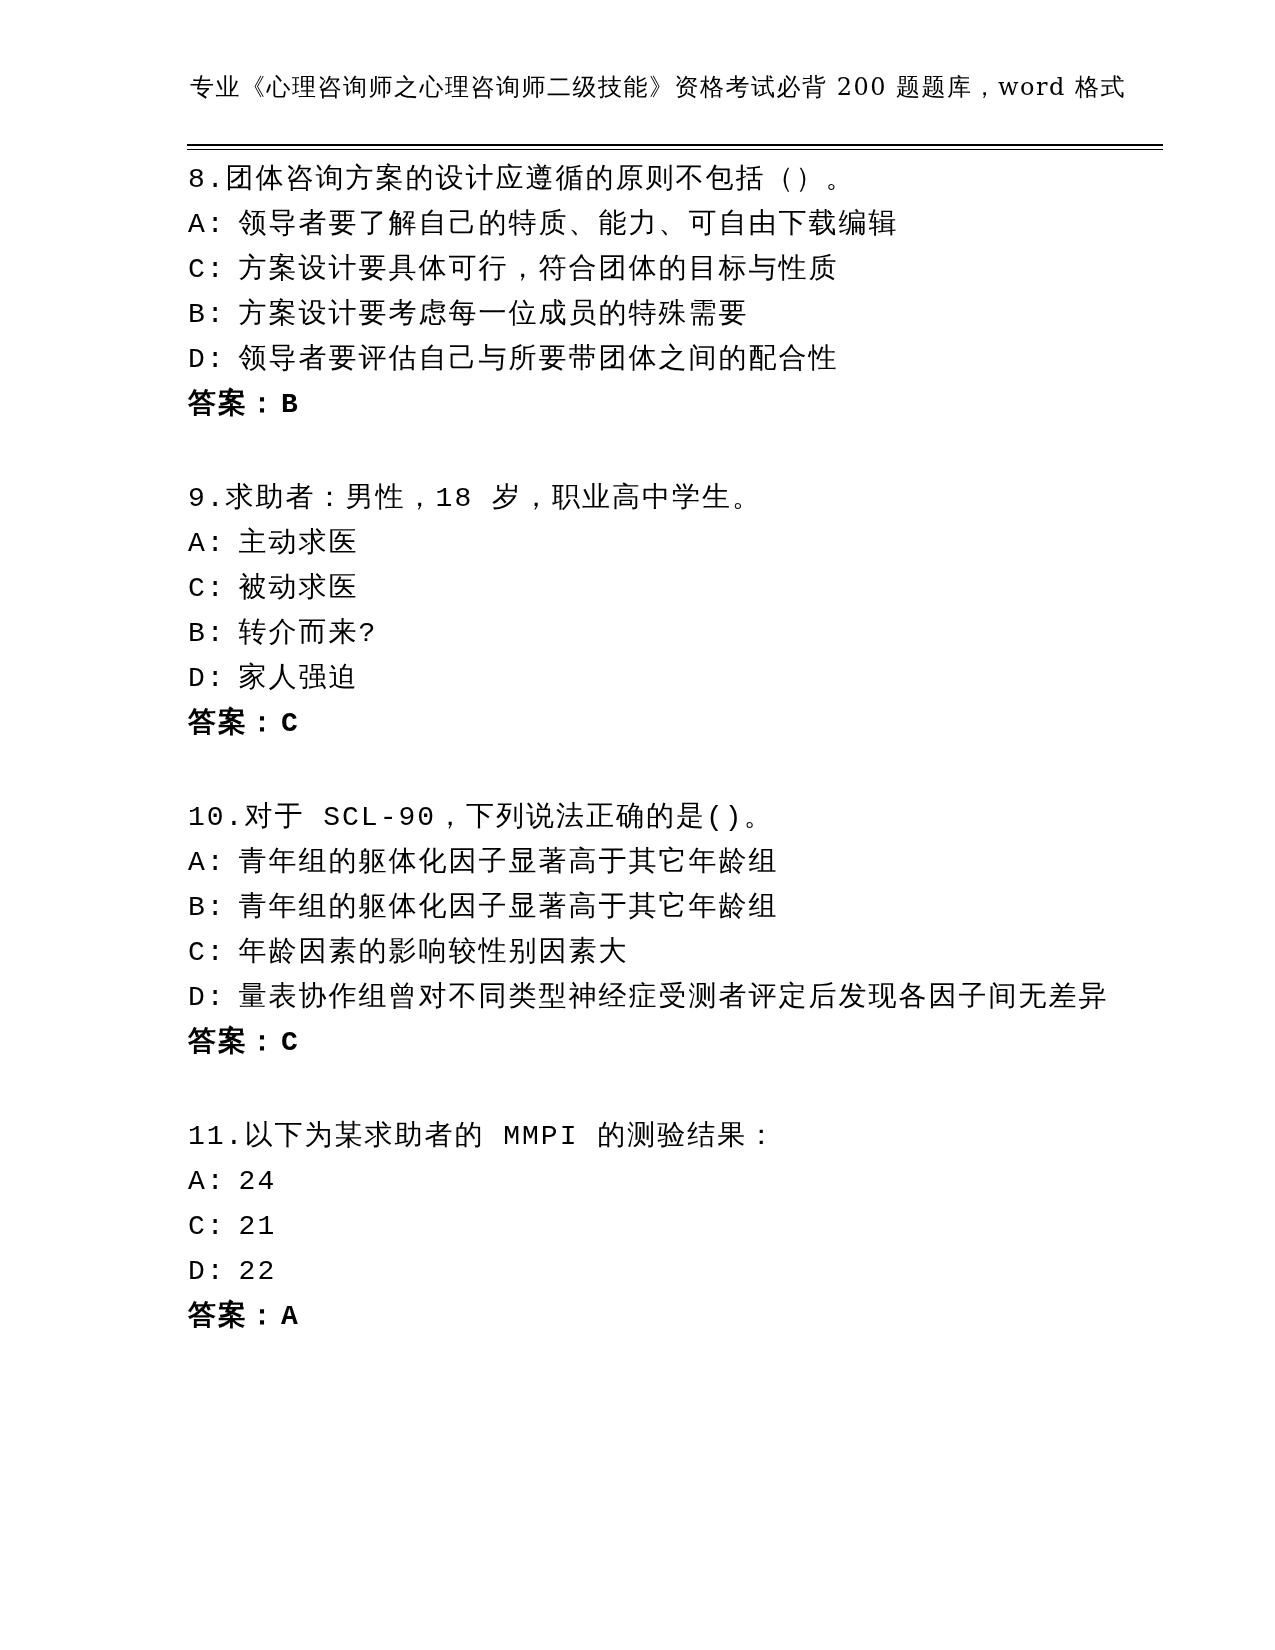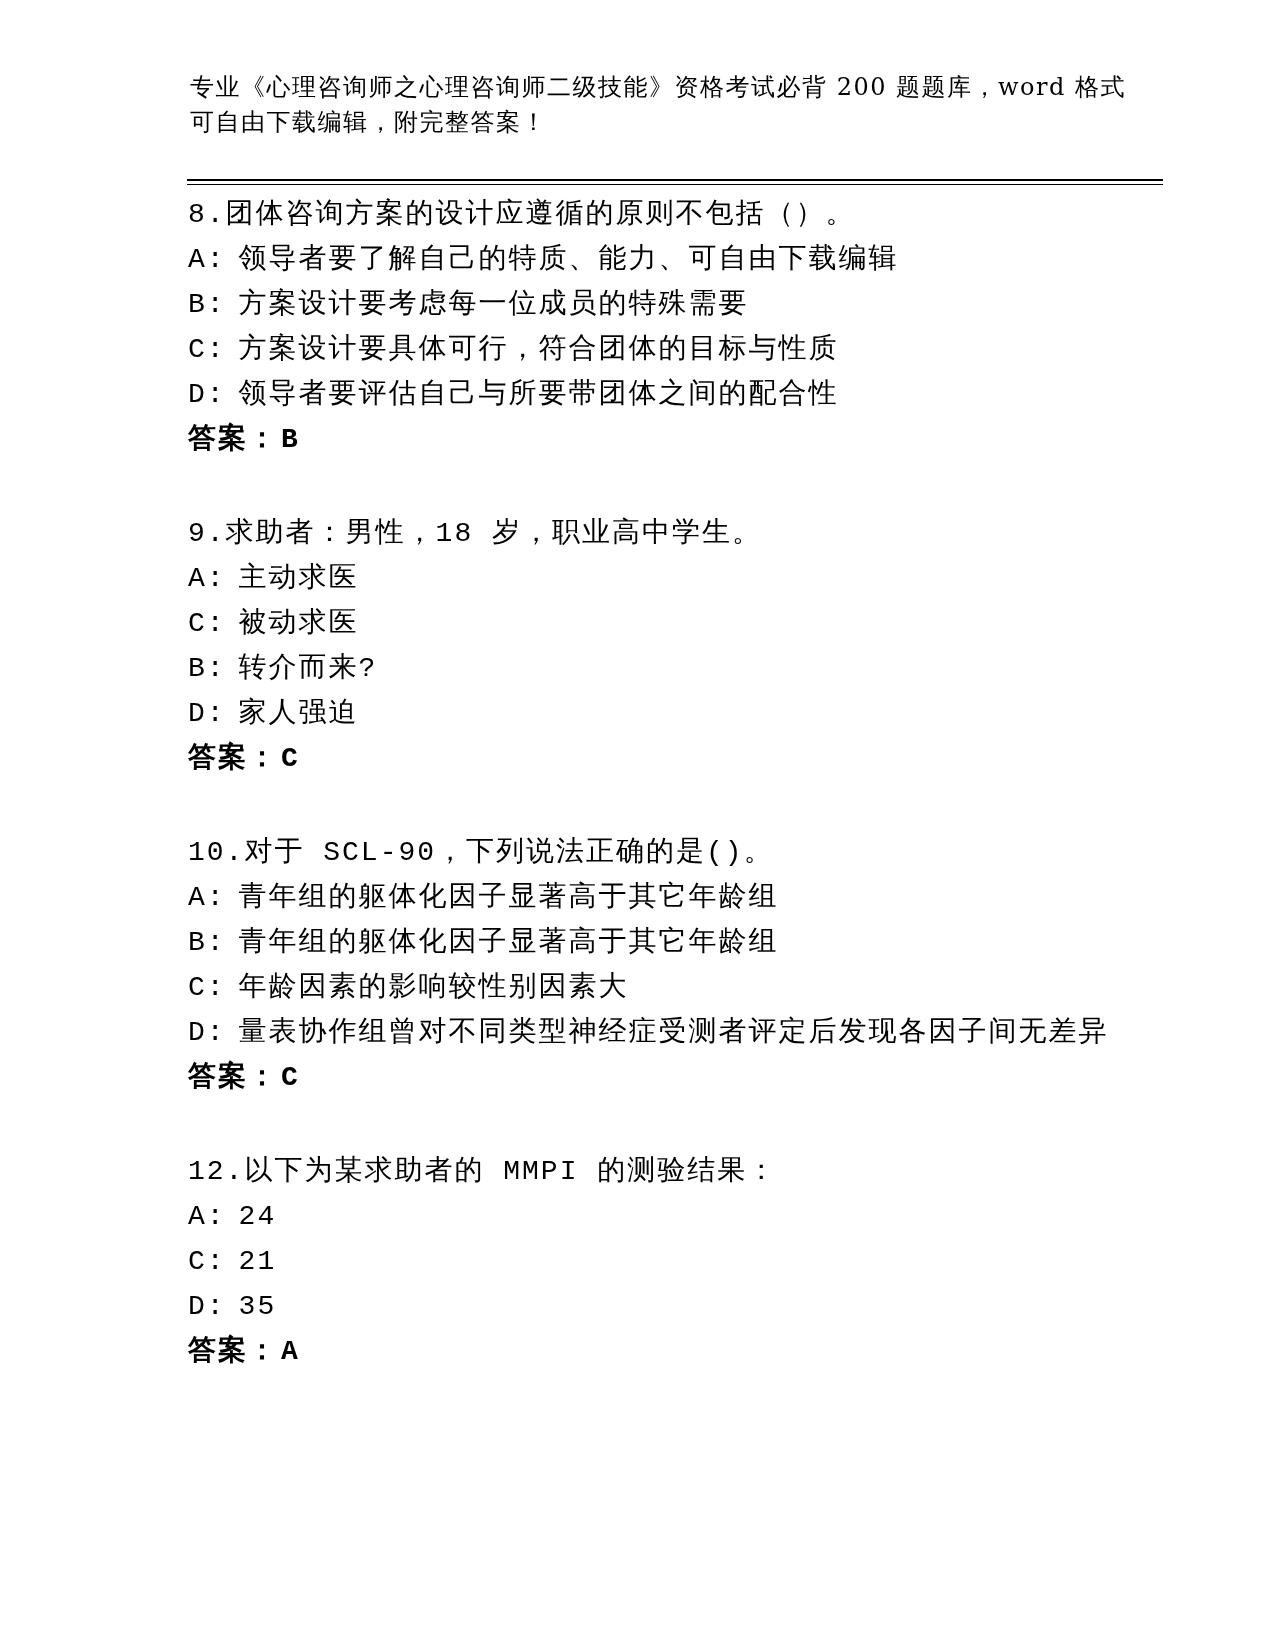--- a/index.html
+++ b/index.html
@@ -63,32 +63,31 @@
     margin-left: 3px;
   }
 </style>
 </head>
 <body>
 
 <div class="page">
 
   <div class="doc-header">
     <p>专业《心理咨询师之心理咨询师二级技能》资格考试必背 200 题题库，word 格式</p>
-    <p>可自由下载编辑，附完整答案！</p>
   </div>
 
   <div class="header-rule"></div>
 
   <main class="content">
 
     <section class="question">
       <p class="q-title"><span>8.</span><span>团体咨询方案的设计应遵循的原则不包括（）。</span></p>
       <p class="option"><span class="opt-label">A:</span><span class="opt-text">领导者要了解自己的特质、能力、可自由下载编辑</span></p>
+      <p class="option"><span class="opt-label">C:</span><span class="opt-text">方案设计要具体可行，符合团体的目标与性质</span></p>
       <p class="option"><span class="opt-label">B:</span><span class="opt-text">方案设计要考虑每一位成员的特殊需要</span></p>
-      <p class="option"><span class="opt-label">C:</span><span class="opt-text">方案设计要具体可行，符合团体的目标与性质</span></p>
       <p class="option"><span class="opt-label">D:</span><span class="opt-text">领导者要评估自己与所要带团体之间的配合性</span></p>
       <p class="answer"><span>答案：</span><span class="answer-value">B</span></p>
     </section>
 
     <section class="question">
       <p class="q-title"><span>9.</span><span>求助者：男性，18 岁，职业高中学生。</span></p>
       <p class="option"><span class="opt-label">A:</span><span class="opt-text">主动求医</span></p>
       <p class="option"><span class="opt-label">C:</span><span class="opt-text">被动求医</span></p>
       <p class="option"><span class="opt-label">B:</span><span class="opt-text">转介而来?</span></p>
       <p class="option"><span class="opt-label">D:</span><span class="opt-text">家人强迫</span></p>
@@ -98,21 +97,21 @@
     <section class="question">
       <p class="q-title"><span>10.</span><span>对于 SCL-90，下列说法正确的是()。</span></p>
       <p class="option"><span class="opt-label">A:</span><span class="opt-text">青年组的躯体化因子显著高于其它年龄组</span></p>
       <p class="option"><span class="opt-label">B:</span><span class="opt-text">青年组的躯体化因子显著高于其它年龄组</span></p>
       <p class="option"><span class="opt-label">C:</span><span class="opt-text">年龄因素的影响较性别因素大</span></p>
       <p class="option"><span class="opt-label">D:</span><span class="opt-text">量表协作组曾对不同类型神经症受测者评定后发现各因子间无差异</span></p>
       <p class="answer"><span>答案：</span><span class="answer-value">C</span></p>
     </section>
 
     <section class="question">
-      <p class="q-title"><span>12.</span><span>以下为某求助者的 MMPI 的测验结果：</span></p>
+      <p class="q-title"><span>11.</span><span>以下为某求助者的 MMPI 的测验结果：</span></p>
       <p class="option"><span class="opt-label">A:</span><span class="opt-text">24</span></p>
       <p class="option"><span class="opt-label">C:</span><span class="opt-text">21</span></p>
-      <p class="option"><span class="opt-label">D:</span><span class="opt-text">35</span></p>
+      <p class="option"><span class="opt-label">D:</span><span class="opt-text">22</span></p>
       <p class="answer"><span>答案：</span><span class="answer-value">A</span></p>
     </section>
 
   </main>
 </div>
 
 </body></html>

